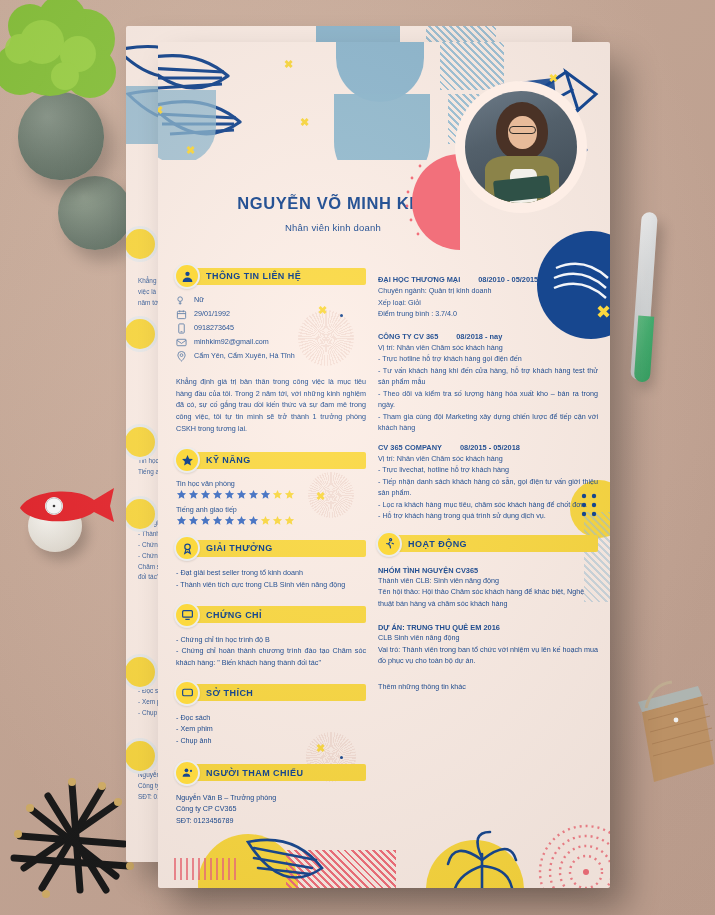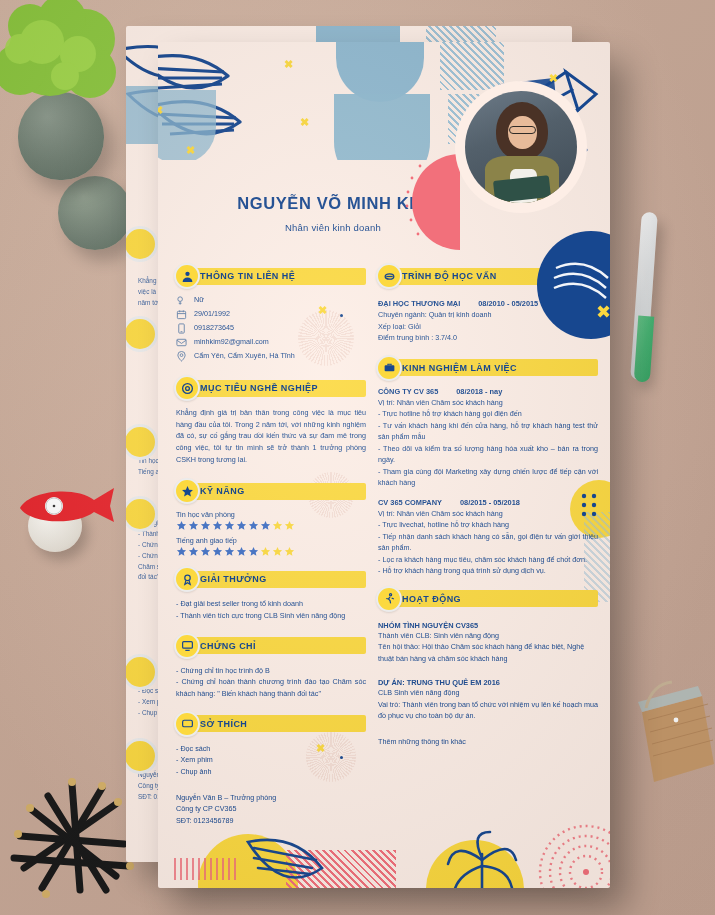--- a/index.html
+++ b/index.html
@@ -126,21 +126,21 @@
   }
   .sec-ico{
     position:relative; z-index:3; width:26px; height:26px; border-radius:50%;
     background:#fcd93f; border:2.5px solid #ececec;
     display:flex; align-items:center; justify-content:center;
     color:#17478f; flex:0 0 auto;
     box-shadow:0 1px 2px rgba(0,0,0,.1);
   }
   .sec-ico svg{ width:13px; height:13px; display:block; }
   .sec-title{
-    position:relative; z-index:3; margin-left:0;
+    position:relative; z-index:3; margin-left:6px;
     font-size:9px; font-weight:bold; color:#17478f;
     letter-spacing:.45px; text-transform:uppercase;
   }
   .sec-body{ margin-top:7px; padding-left:2px; }
 
   .line{ font-size:7.2px; color:#17478f; line-height:1.62; }
   .line.just{ text-align:justify; }
 
   
   .c-row{ display:flex; align-items:flex-start; gap:7px; margin-bottom:3px; }
@@ -427,30 +427,20 @@
                   <path d="M12 22s8-7 8-13a8 8 0 10-16 0c0 6 8 13 8 13z"></path>
                   <circle cx="12" cy="9" r="3"></circle>
                 </svg>
               </span>
             <span class="c-txt">Cẩm Yên, Cẩm Xuyên, Hà Tĩnh</span>
           </div>
         </div>
       </div>
 
       <div class="sec" style="margin-top:14px">
-        <div class="sec-head">
-          <div class="sec-bar"></div>
-          <div class="sec-ico">
-            <svg viewBox="0 0 24 24" fill="none" stroke="currentColor" stroke-width="2.4">
-                <circle cx="12" cy="12" r="9"></circle>
-                <circle cx="12" cy="12" r="3.5"></circle>
-              </svg>
-          </div>
-          <div class="sec-title">MỤC TIÊU NGHỀ NGHIỆP</div>
-        </div>
         <div class="sec-body">
           <div class="line just">Khẳng định giá trị bản thân trong công việc là mục tiêu hàng đầu của tôi. Trong 2 năm tới, với những kinh nghiệm đã có, sự cố gắng trau dồi kiến thức và sự đam mê trong công việc, tôi tự tin mình sẽ trở thành 1 trưởng phòng CSKH trong tương lai.</div>
         </div>
       </div>
 
       <div class="sec" style="margin-top:14px">
         <div class="sec-head">
           <div class="sec-bar"></div>
           <div class="sec-ico">
             <svg viewBox="0 0 24 24" fill="currentColor">
@@ -618,63 +608,54 @@
           <div class="sec-title">SỞ THÍCH</div>
         </div>
         <div class="sec-body">
           <div class="line">- Đọc sách</div>
           <div class="line">- Xem phim</div>
           <div class="line">- Chụp ảnh</div>
         </div>
       </div>
 
       <div class="sec" style="margin-top:14px">
+        <div class="sec-head">
+          <div class="sec-bar"></div>
+          <div class="sec-ico">
+            <svg viewBox="0 0 24 24" fill="currentColor">
+                <circle cx="10" cy="8" r="3.4"></circle>
+                <path d="M3 20c0-4 3.3-6 7-6s7 2 7 6z"></path>
+                <circle cx="18.5" cy="9" r="2"></circle>
+              </svg>
+          </div>
+          <div class="sec-title">NGƯỜI THAM CHIẾU</div>
+        </div>
         <div class="sec-body">
           <div class="line">Nguyễn Văn B – Trưởng phòng</div>
           <div class="line">Công ty CP CV365</div>
           <div class="line">SĐT: 0123456789</div>
         </div>
       </div>
     </div>
 
     <div class="col-right">
 
       <div class="sec">
-        <div class="sec-head">
-          <div class="sec-bar"></div>
-          <div class="sec-ico">
-            <svg viewBox="0 0 24 24" fill="none" stroke="currentColor" stroke-width="2.4">
-                <ellipse cx="12" cy="12" rx="8" ry="5"></ellipse>
-                <path d="M6 12h12"></path>
-              </svg>
-          </div>
-          <div class="sec-title">TRÌNH ĐỘ HỌC VẤN</div>
-        </div>
         <div class="sec-body" style="margin-top:11px">
           <div class="entry-top">
             <span class="e-org">ĐẠI HỌC THƯƠNG MẠI</span>
             <span class="e-date">08/2010 - 05/2015</span>
           </div>
           <div class="e-sub">Chuyên ngành: Quản trị kinh doanh</div>
           <div class="e-sub">Xếp loại: Giỏi</div>
           <div class="e-sub">Điểm trung bình : 3.7/4.0</div>
         </div>
       </div>
 
       <div class="sec" style="margin-top:12px">
-        <div class="sec-head">
-          <div class="sec-bar"></div>
-          <div class="sec-ico">
-            <svg viewBox="0 0 24 24" fill="currentColor">
-                <rect x="3" y="8" width="18" height="11" rx="2"></rect>
-                <path d="M9 8V6h6v2" fill="none" stroke="currentColor" stroke-width="2"></path>
-              </svg>
-          </div>
-          <div class="sec-title">KINH NGHIỆM LÀM VIỆC</div>
-        </div>
         <div class="sec-body" id="exp-list">
             <div class="entry">
               <div class="entry-top">
                 <span class="e-org">CÔNG TY  CV 365</span>
                 <span class="e-date">08/2018 - nay</span>
               </div>
               <div class="e-sub">Vị trí: Nhân viên Chăm sóc khách hàng</div>
               <div class="e-li">- Trực hotline hỗ trợ khách hàng gọi điện đến</div>
               <div class="e-li">- Tư vấn khách hàng khi đến cửa hàng, hỗ trợ khách hàng test thử sản phẩm mẫu</div>
               <div class="e-li">- Theo dõi và kiểm tra số lượng hàng hóa xuất kho – bán ra trong ngày.</div>

